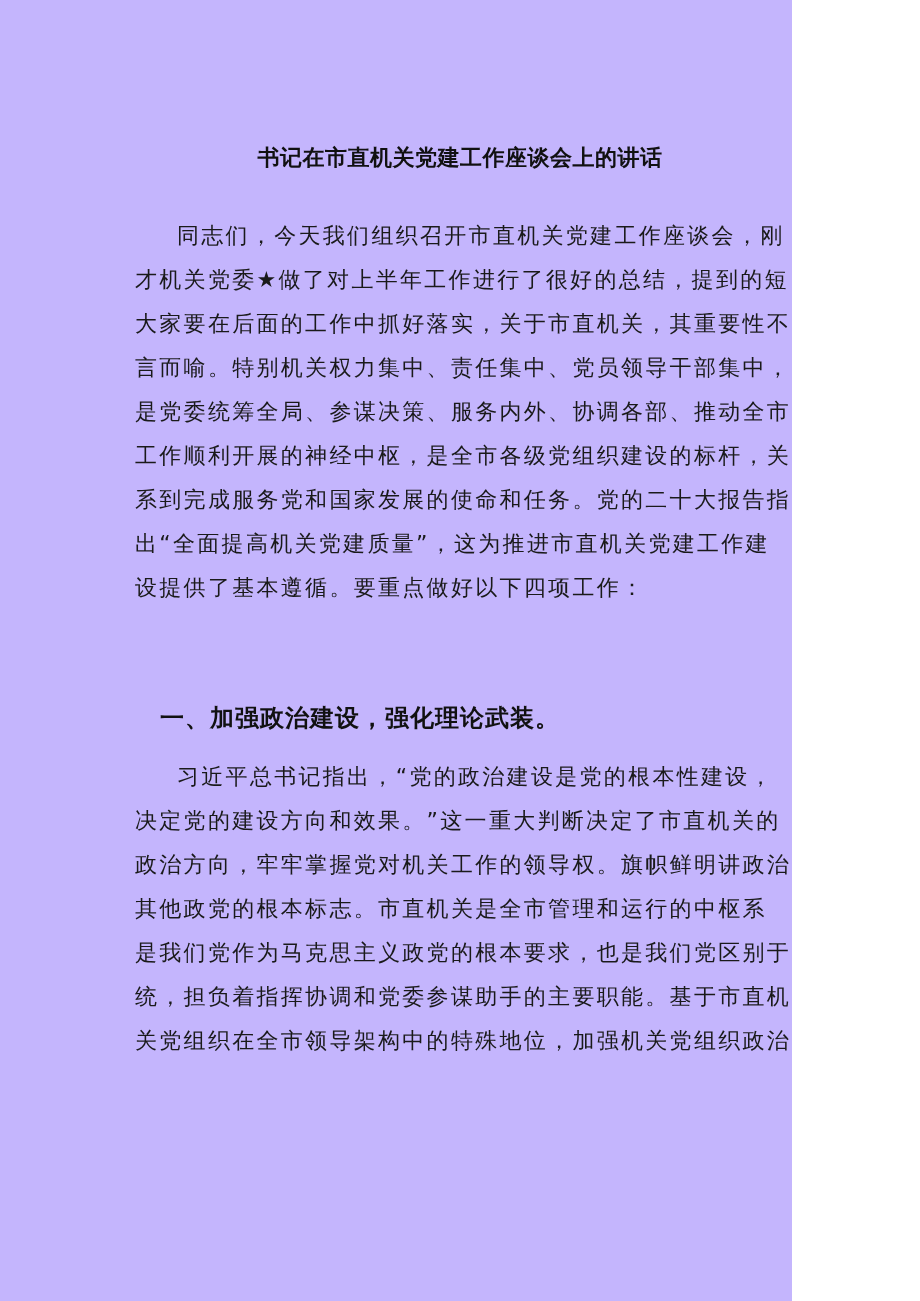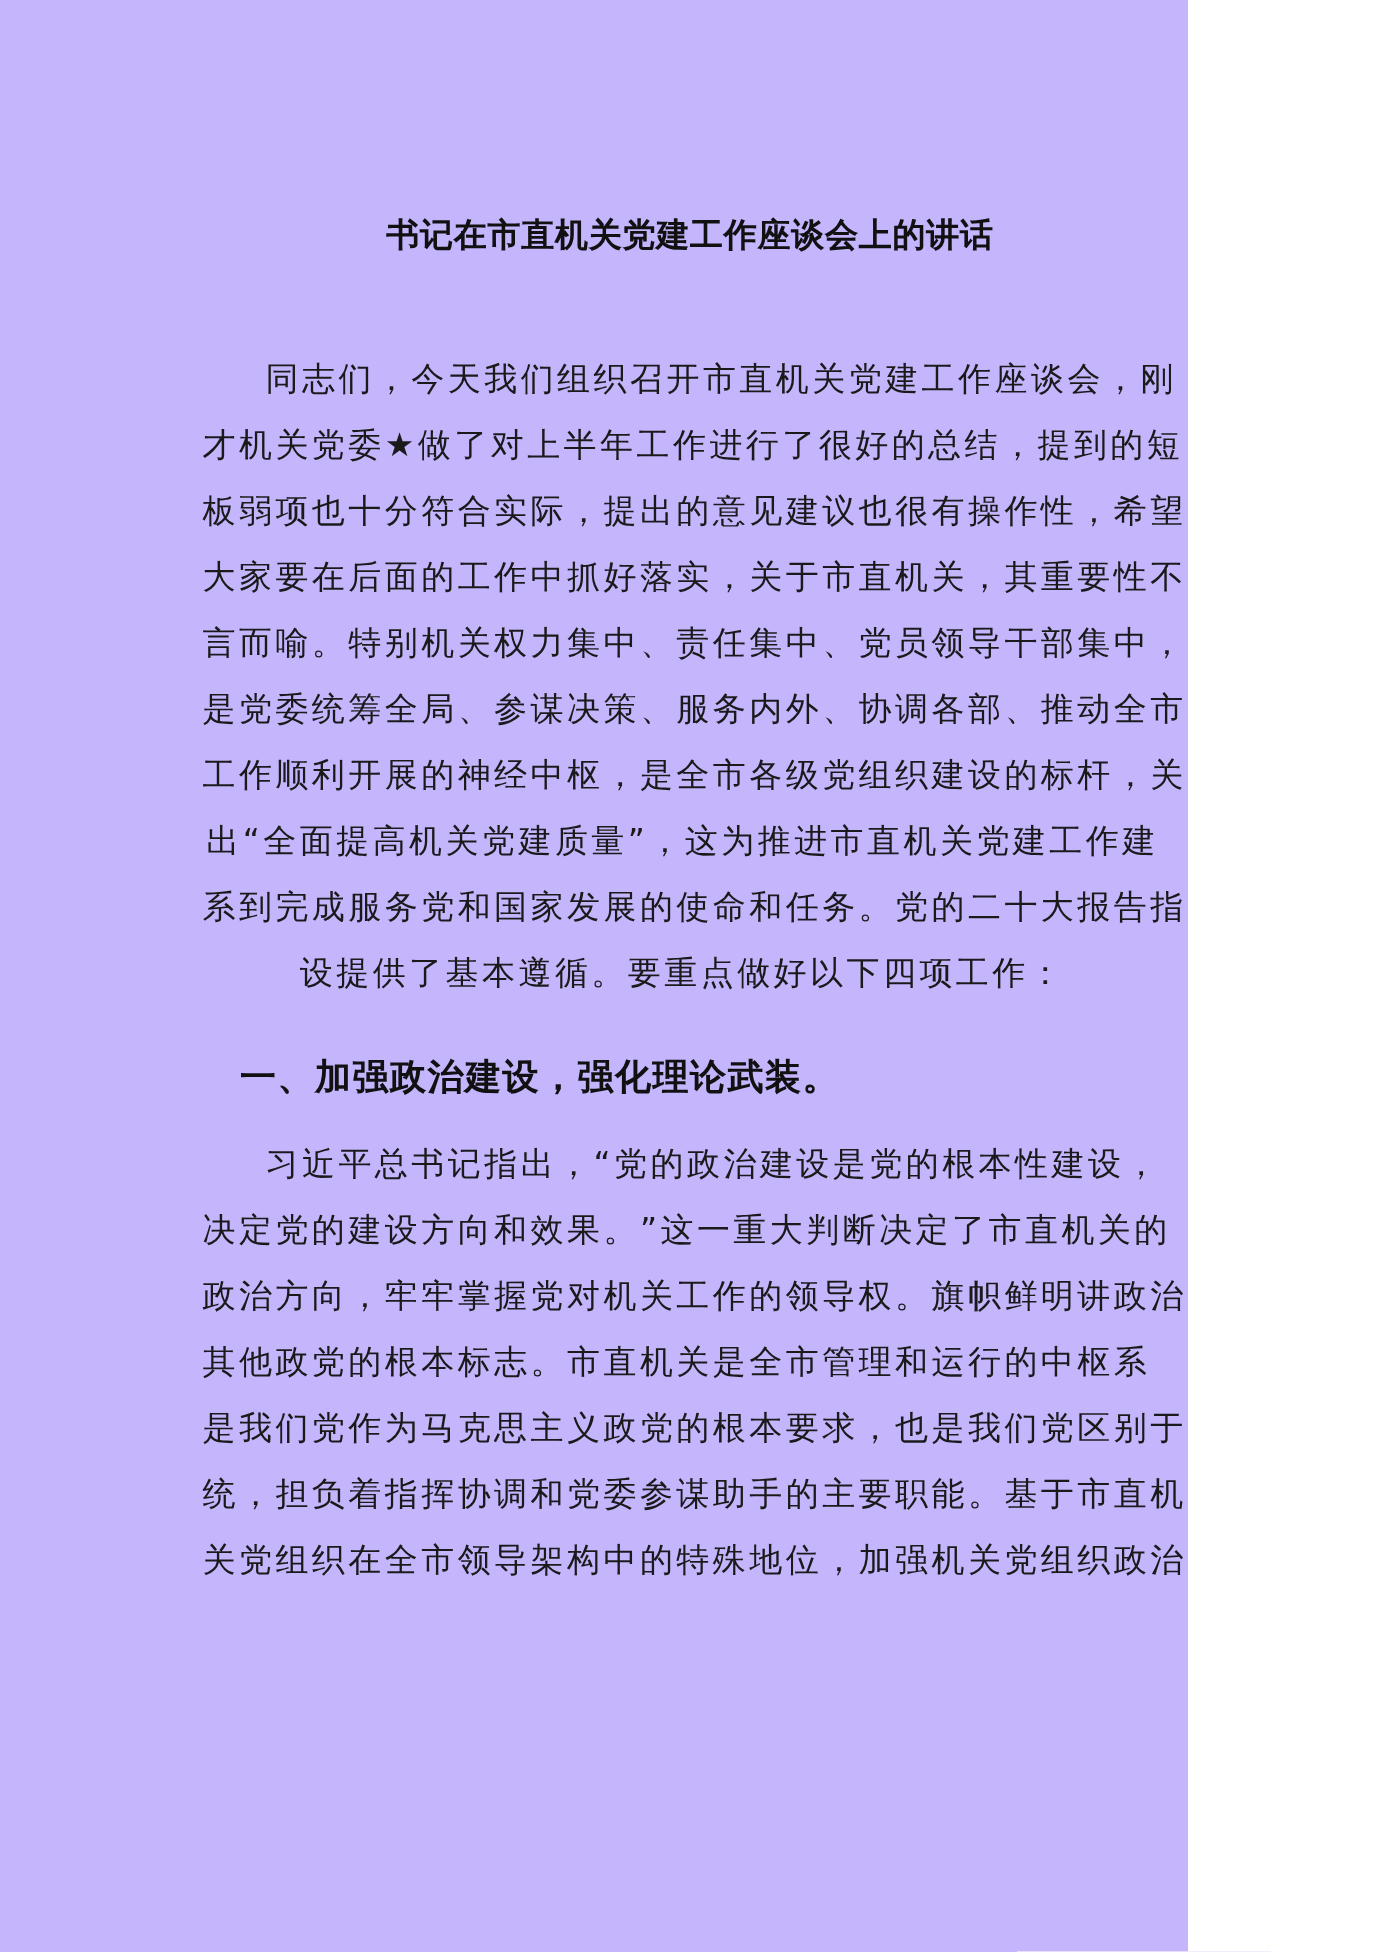--- a/index.html
+++ b/index.html
@@ -61,30 +61,29 @@
       white-space: nowrap;
     }
   </style>
 </head>
 <body>
 
 <div class="page">
 
   <div class="title">书记在市直机关党建工作座谈会上的讲话</div>
 
-  <div class="body-block" style="top:232px;text-align:center;">
+  <div class="body-block" style="top:214px;">
     <div class="line indent">同志们，今天我们组织召开市直机关党建工作座谈会，刚</div>
     <div class="line">才机关党委★做了对上半年工作进行了很好的总结，提到的短</div>
-    <div class="line">板弱项也十分符合实际，提出的意见建议也很有操作性，希望</div>
     <div class="line">大家要在后面的工作中抓好落实，关于市直机关，其重要性不</div>
     <div class="line">言而喻。特别机关权力集中、责任集中、党员领导干部集中，</div>
     <div class="line">是党委统筹全局、参谋决策、服务内外、协调各部、推动全市</div>
     <div class="line">工作顺利开展的神经中枢，是全市各级党组织建设的标杆，关</div>
+    <div class="line">系到完成服务党和国家发展的使命和任务。党的二十大报告指</div>
     <div class="line">出“全面提高机关党建质量”，这为推进市直机关党建工作建</div>
-    <div class="line">系到完成服务党和国家发展的使命和任务。党的二十大报告指</div>
     <div class="line">设提供了基本遵循。要重点做好以下四项工作：</div>
   </div>
 
   <div class="heading">一、加强政治建设，强化理论武装。</div>
 
   <div class="body-block" style="top:755px;">
     <div class="line indent">习近平总书记指出，“党的政治建设是党的根本性建设，</div>
     <div class="line">决定党的建设方向和效果。”这一重大判断决定了市直机关的</div>
     <div class="line">政治方向，牢牢掌握党对机关工作的领导权。旗帜鲜明讲政治</div>
     <div class="line">其他政党的根本标志。市直机关是全市管理和运行的中枢系</div>

